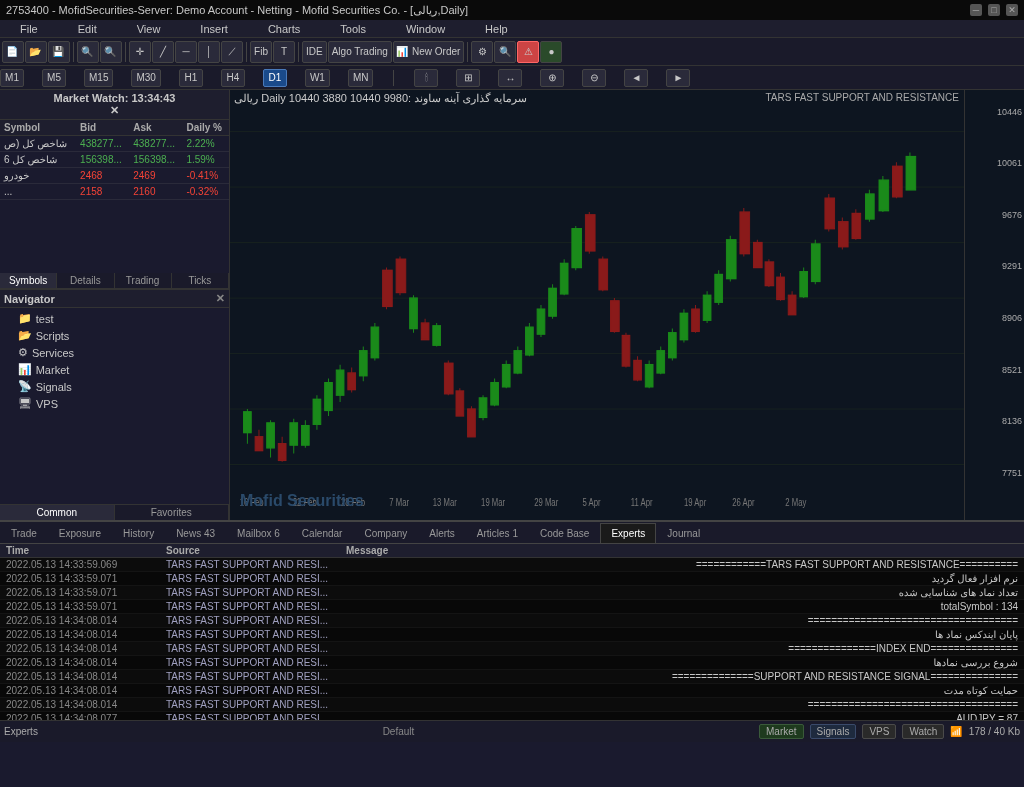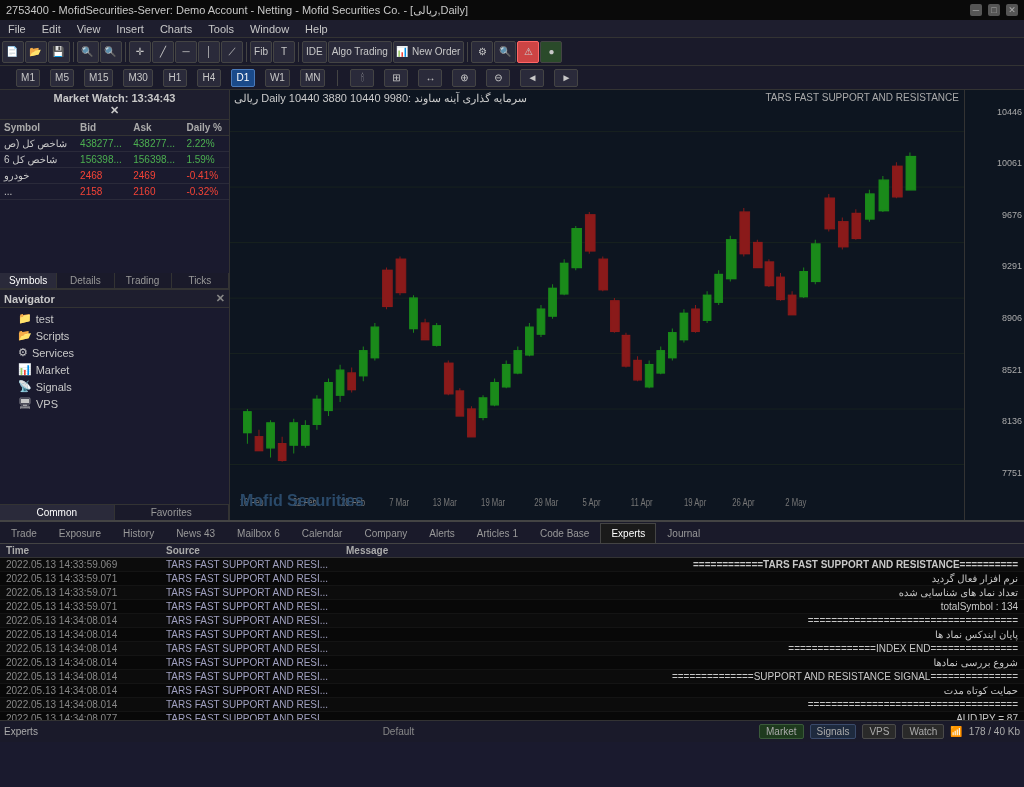--- a/index.html
+++ b/index.html
@@ -5,29 +5,29 @@
     * { margin: 0; padding: 0; box-sizing: border-box; }
     body { font-family: 'Segoe UI', Tahoma, Arial, sans-serif; font-size: 11px; background: #1a1a2e; color: #c8c8c8; overflow: hidden; width: 1024px; height: 787px; }
 
     
     #title-bar { background: #0a0a0a; color: #c8c8c8; height: 20px; display: flex; align-items: center; justify-content: space-between; padding: 0 6px; font-size: 11px; }
     #title-bar .win-controls { display: flex; gap: 6px; }
     #title-bar .win-btn { width: 12px; height: 12px; border-radius: 2px; background: #555; cursor: pointer; font-size: 9px; display: flex; align-items: center; justify-content: center; color: #aaa; }
 
     
     #menu-bar { background: #1e1e2e; height: 18px; display: flex; align-items: center; border-bottom: 1px solid #333; }
-    .menu-item { padding: 0 8px; height: 100%; display: flex; align-items: center; cursor: pointer; font-size: 11px; color: #c8c8c8; }
+    .menu-item { padding: 0 20px; height: 100%; display: flex; align-items: center; cursor: pointer; font-size: 11px; color: #c8c8c8; }
 
     
     #toolbar { background: #1a1a2a; height: 28px; border-bottom: 1px solid #333; display: flex; align-items: center; padding: 0 2px; gap: 1px; overflow: hidden; }
     .tb-btn { height: 22px; min-width: 22px; background: #2a2a3a; border: 1px solid #444; border-radius: 2px; color: #c8c8c8; font-size: 10px; cursor: pointer; display: flex; align-items: center; justify-content: center; padding: 0 3px; }
     .tb-sep { width: 1px; height: 20px; background: #444; margin: 0 2px; }
 
     
-    #tf-bar { background: #1a1a2a; height: 24px; border-bottom: 1px solid #333; display: flex; align-items: center; padding: 0 16px; gap: 10px; }
+    #tf-bar { background: #1a1a2a; height: 24px; border-bottom: 1px solid #333; display: flex; align-items: center; padding: 0 0; gap: 18px; }
     .tf-btn { height: 18px; min-width: 24px; background: #2a2a3a; border: 1px solid #444; border-radius: 2px; color: #c8c8c8; font-size: 10px; cursor: pointer; display: flex; align-items: center; justify-content: center; padding: 0 4px; }
     .tf-btn.active { background: #1a4a8a; border-color: #4a7aba; color: #fff; }
     .tf-sep { width: 1px; height: 16px; background: #444; margin: 0 2px; }
 
     
     #main-layout { display: flex; height: calc(787px - 20px - 18px - 28px - 24px - 22px); }
 
     
     #left-panel { width: 230px; display: flex; flex-direction: column; border-right: 1px solid #333; }
     #market-watch { flex: 0 0 200px; display: flex; flex-direction: column; border-bottom: 1px solid #333; }
@@ -494,21 +494,21 @@
         <tr>
           <th style="width:160px;">Time</th>
           <th style="width:180px;">Source</th>
           <th>Message</th>
         </tr>
       </thead>
       <tbody id="log-tbody">
           <tr class="log-row" style="background: rgb(12, 12, 12);">
     <td style="color:#888;">2022.05.13 14:33:59.069</td>
     <td style="color:#a0a0c0;">TARS FAST SUPPORT AND RESI...</td>
-    <td style="color:#c8c8c8; direction:rtl; unicode-bidi:embed;font-weight:bold;">==========TARS FAST SUPPORT AND RESISTANCE============</td>
+    <td style="color:#c8c8c8; direction:rtl; unicode-bidi:embed;">==========TARS FAST SUPPORT AND RESISTANCE============</td>
   </tr>
           <tr class="log-row" style="background: rgb(8, 8, 8);">
     <td style="color:#888;">2022.05.13 14:33:59.071</td>
     <td style="color:#a0a0c0;">TARS FAST SUPPORT AND RESI...</td>
     <td style="color:#c8c8c8; direction:rtl; unicode-bidi:embed;">نرم افزار فعال گردید</td>
   </tr>
           <tr class="log-row" style="background: rgb(12, 12, 12);">
     <td style="color:#888;">2022.05.13 14:33:59.071</td>
     <td style="color:#a0a0c0;">TARS FAST SUPPORT AND RESI...</td>
     <td style="color:#c8c8c8; direction:rtl; unicode-bidi:embed;">تعداد نماد های شناسایی شده</td>

